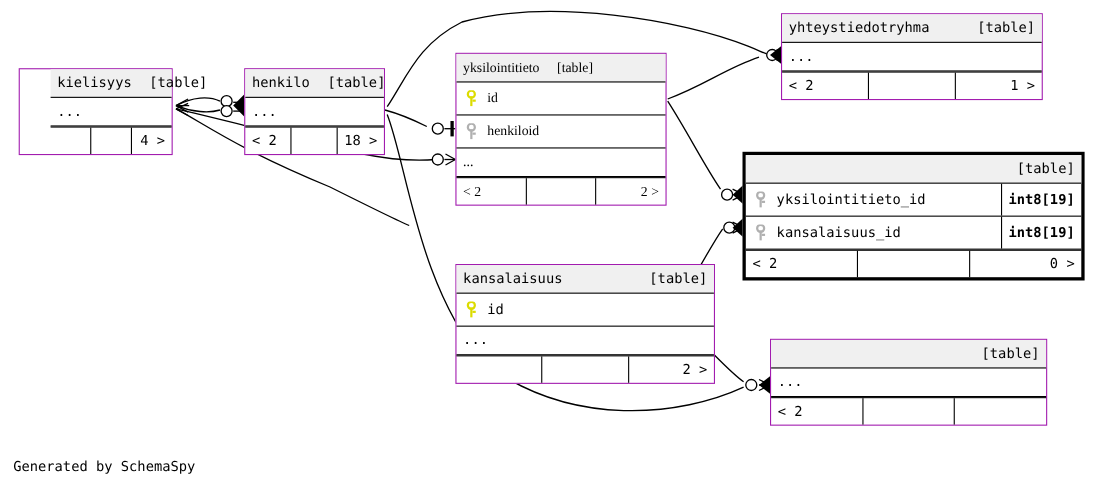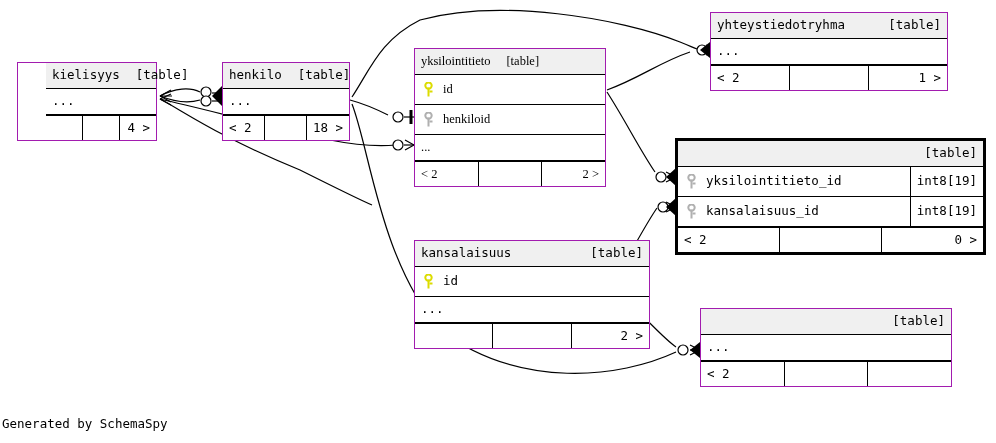--- a/index.html
+++ b/index.html
@@ -46,39 +46,39 @@
   .trow:last-child{border-bottom:none;}
   .trow.dots{height:26px;}
   .trow .key{
     flex:0 0 auto;width:14px;display:inline-block;text-align:center;
     margin-right:8px;
   }
   .trow .cname{flex:1 1 auto;}
   .trow .ctype{
     flex:0 0 auto;border-left:1px solid #000000;
     padding-left:6px;margin-left:6px;align-self:stretch;
-    display:flex;align-items:center;
+    display:flex;align-items:center;font-weight:bold;
   }
 
   .tfoot{
     display:flex;height:25px;box-sizing:border-box;
     border-top:1px solid #000000;
   }
   .tfoot .fc{
     flex:1 1 0;box-sizing:border-box;border-right:1px solid #000000;
     display:flex;align-items:center;padding:0 6px;white-space:nowrap;
   }
   .tfoot .fc:last-child{border-right:none;}
   .tfoot .fc.l{justify-content:flex-start;}
   .tfoot .fc.r{justify-content:flex-end;}
 
   .keyicon{display:inline-block;vertical-align:middle;}
 
   #caption{
-    position:absolute;left:2px;top:416px;
+    position:absolute;left:12px;top:416px;
     font-size:12.5px;white-space:nowrap;
   }
 </style>
 </head>
 <body>
 
 <div id="canvas">
 
   <svg class="edges" viewBox="0 0 996 443" xmlns="http://www.w3.org/2000/svg">
     <g fill="none" stroke="#000000" stroke-width="1.2">

